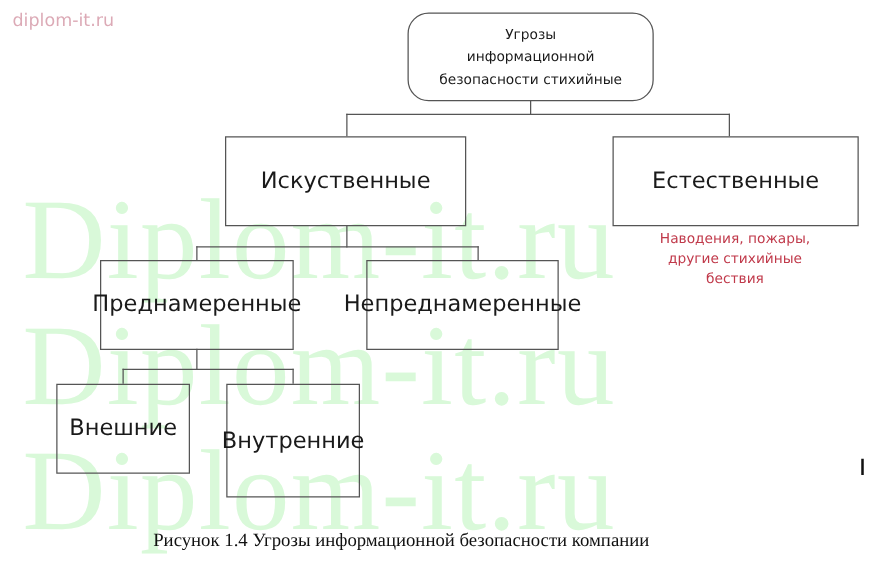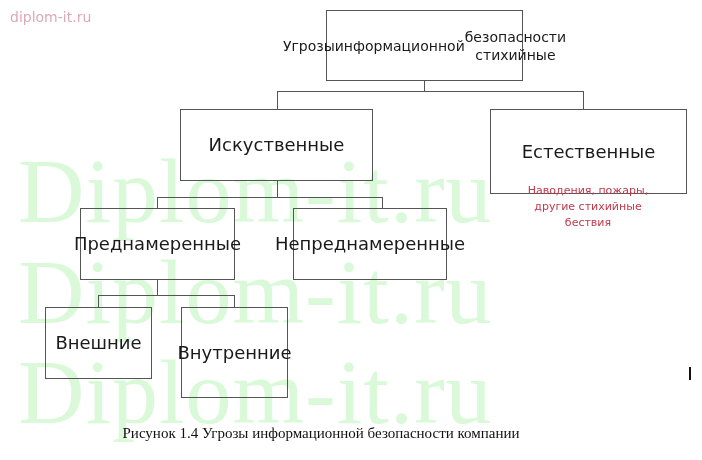--- a/index.html
+++ b/index.html
@@ -38,31 +38,31 @@
 <div class="line v" style="left:277px; top:180px; height:18px;"></div>
 <div class="line h" style="left:157px; top:197px; width:226px;"></div>
 <div class="line v" style="left:157px; top:197px; height:11px;"></div>
 <div class="line v" style="left:382px; top:197px; height:11px;"></div>
 
 <div class="line v" style="left:157px; top:279px; height:17px;"></div>
 <div class="line h" style="left:98px; top:295px; width:137px;"></div>
 <div class="line v" style="left:98px; top:295px; height:12px;"></div>
 <div class="line v" style="left:234px; top:295px; height:12px;"></div>
 
-<div class="box" style="left:326px; top:10px; width:197px; height:71px; flex-direction:row; font-size:14px;">
+<div class="box" style="left:326px; top:10px; width:197px; height:71px; flex-direction:column; font-size:11px;border-radius:17px;">
   <span>Угрозы</span>
   <span>информационной</span>
   <span>безопасности стихийные</span>
 </div>
 
 <div class="box" style="left:180px; top:109px; width:193px; height:72px;">
   <span>Искуственные</span>
 </div>
 
-<div class="box" style="left:490px; top:109px; width:197px; height:85px;">
+<div class="box" style="left:490px; top:109px; width:197px; height:72px;">
   <span>Естественные</span>
 </div>
 
 <div class="note" style="left:490px; top:183px;">
   <div>Наводения, пожары,</div>
   <div>другие стихийные</div>
   <div>бествия</div>
 </div>
 
 <div class="box" style="left:80px; top:208px; width:155px; height:72px;">

